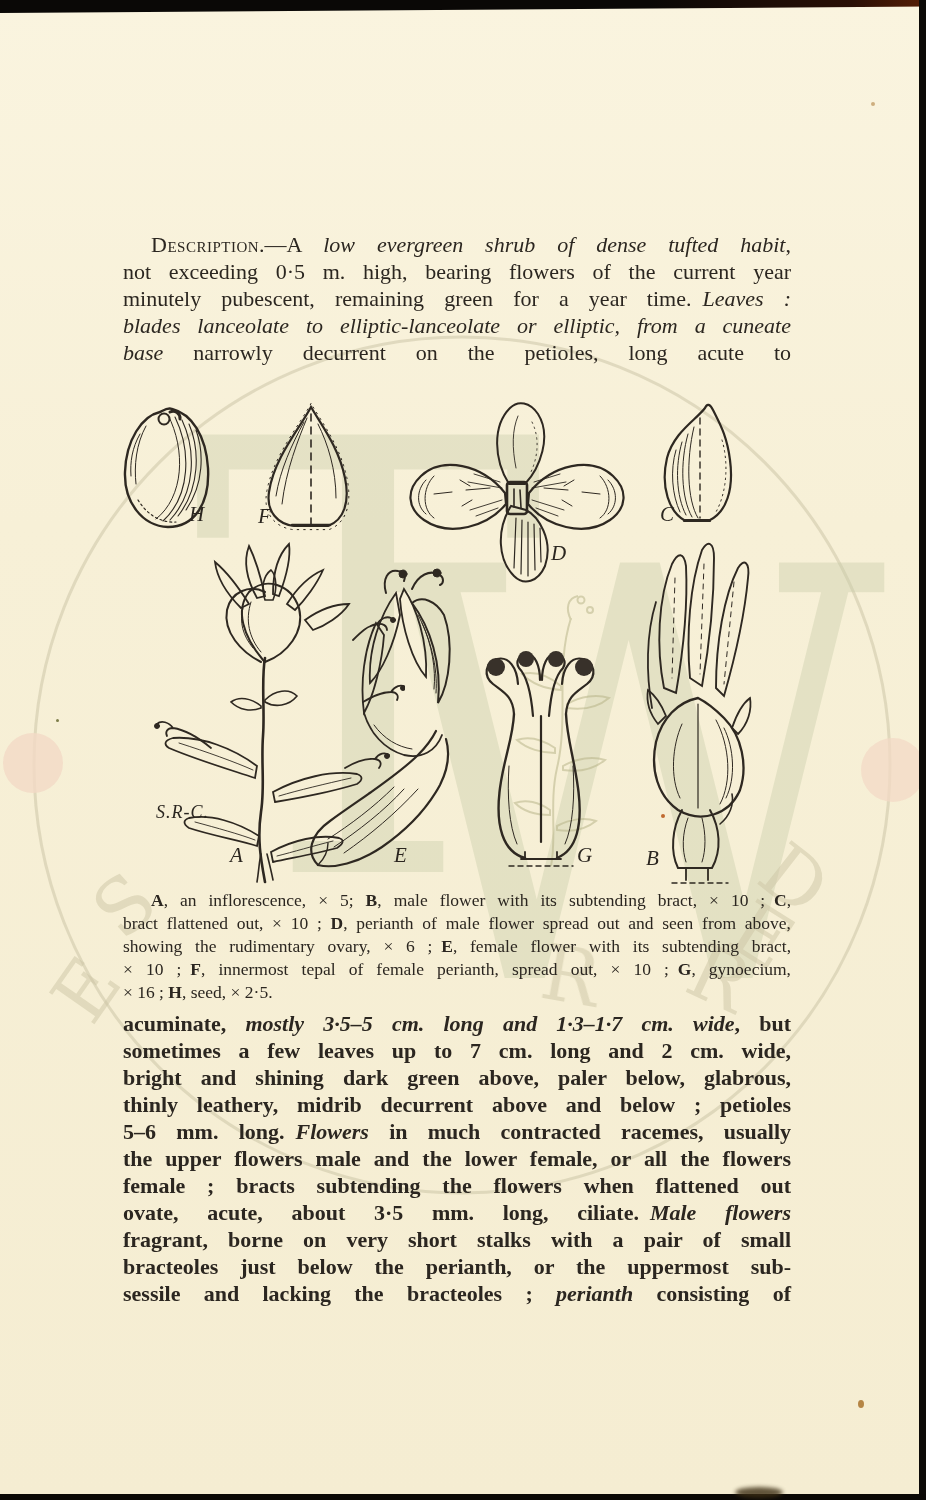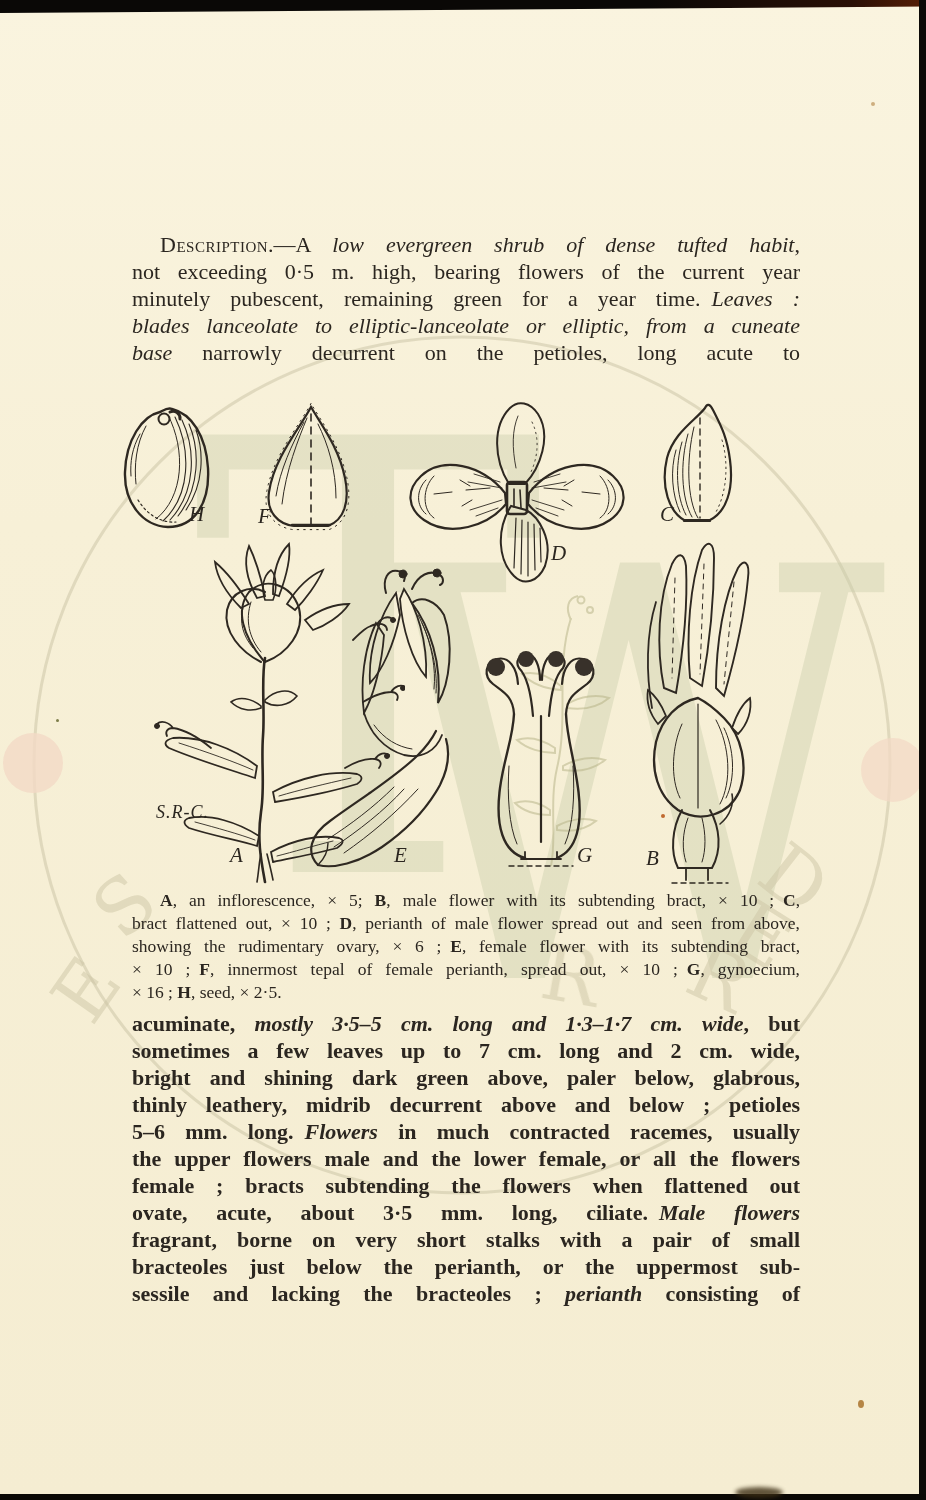--- a/index.html
+++ b/index.html
@@ -11,21 +11,21 @@
   #top-bar{left:0;top:0;width:926px;height:13px;
     background:linear-gradient(90deg,#0a0806 70%,#2a1006 92%,#571e05 100%);
     clip-path:polygon(0 0,100% 0,100% 50%,0 100%);}
   #right-bar{right:0;top:0;width:7px;height:1500px;background:#0c0a07;}
   #bottom-bar{left:0;bottom:0;width:926px;height:6px;background:#0b0906;}
   #bottom-smudge{left:735px;bottom:2px;width:48px;height:11px;border-radius:50%;
     background:#3c2e14;filter:blur(2px);opacity:.8;}
   
   .speck{border-radius:50%;}
   
-  .textblock{left:132px;width:668px;color:#2b2620;}
+  .textblock{left:123px;width:668px;color:#2b2620;}
   .body-text{font-size:22px;line-height:27px;}
   .caption-text{font-size:17.5px;line-height:23px;}
   .tline{text-align:justify;text-align-last:justify;white-space:nowrap;}
   .para-indent .tline:first-child{text-indent:28px;}
   .caption-block .tline:last-child{text-align-last:left;font-family:Liberation Serif, serif;}
   .i{font-style:italic;}
   .b{font-weight:bold;}
   .sc{font-variant:small-caps;letter-spacing:.5px;}
   
   .figlabel{font-style:italic;font-size:21px;color:#2b2620;}

